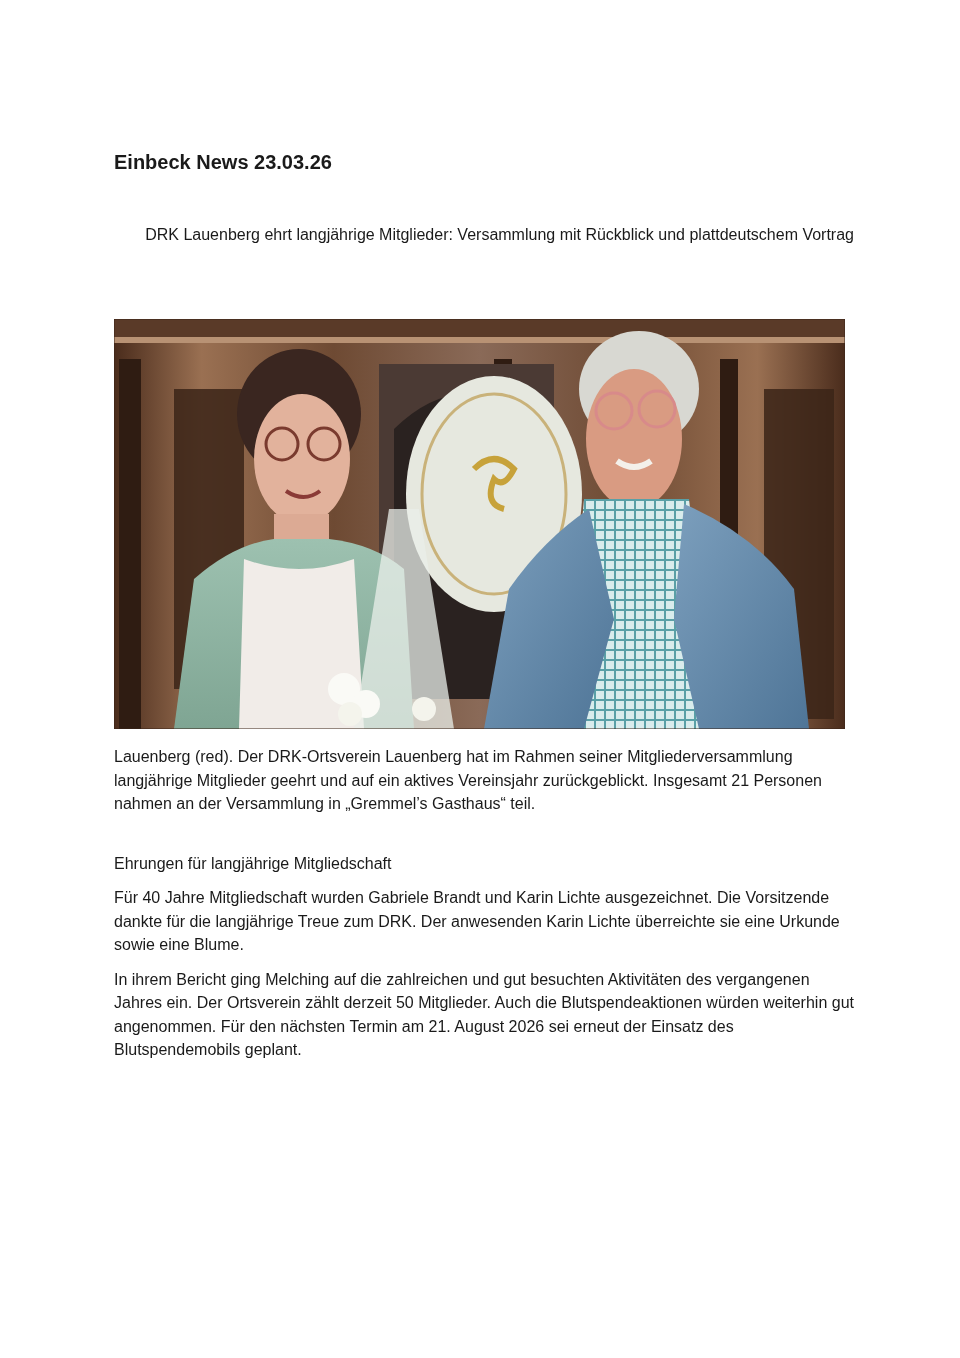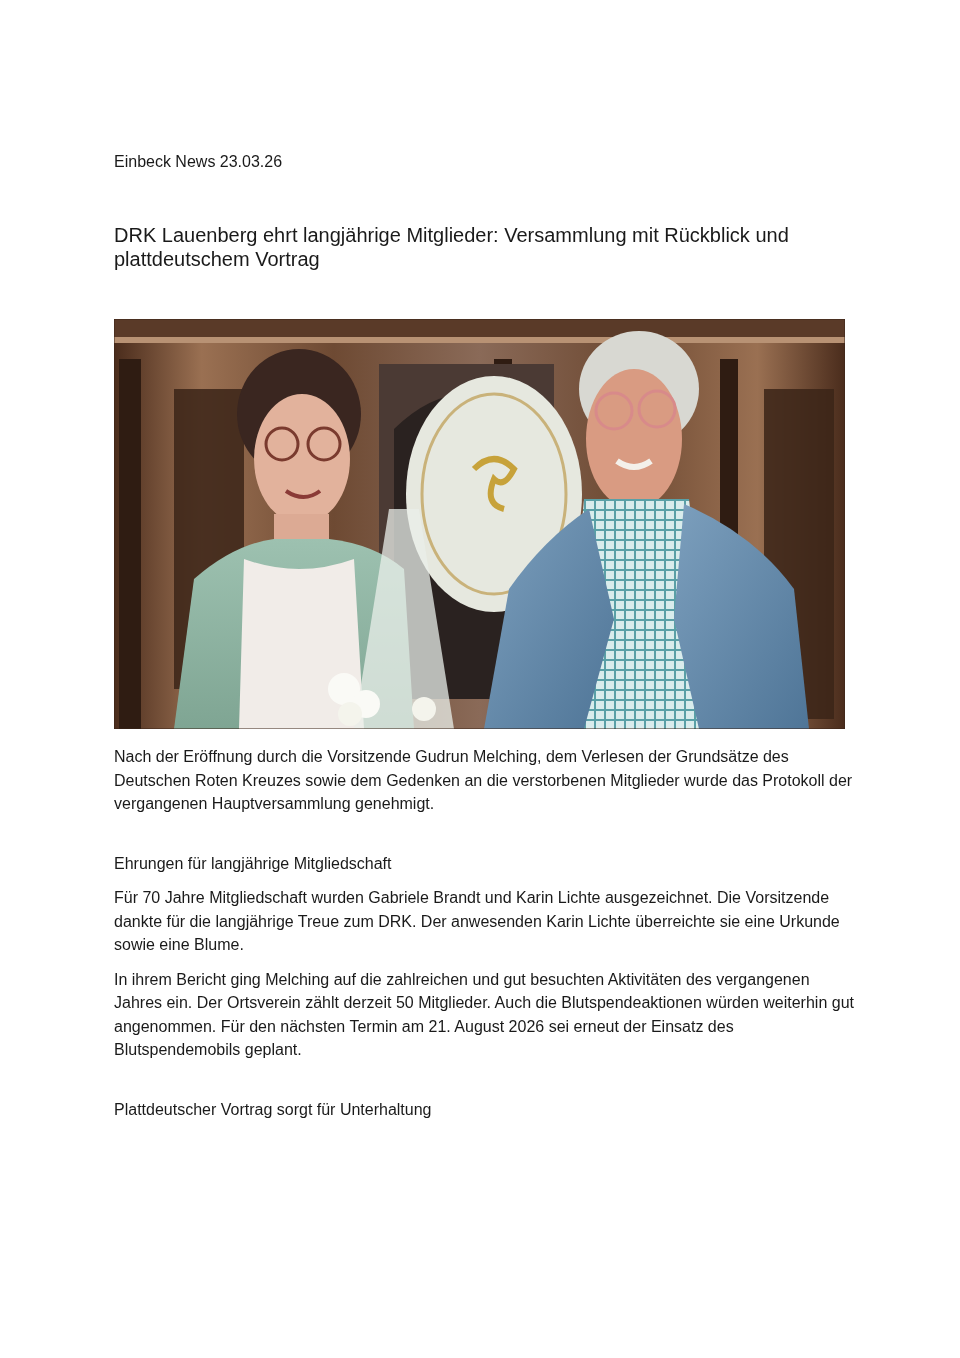--- a/index.html
+++ b/index.html
@@ -18,33 +18,35 @@
     .page {
       position: absolute;
       left: 114px;
       top: 0;
       width: 740px;
     }
     .source-line {
       position: absolute;
       top: 151px;
       left: 0;
-      font-size: 16px;
+      font-size: 20px;
       line-height: 22px;
       white-space: nowrap;
+      font-weight: bold;
     }
     .headline {
       position: absolute;
       top: 223px;
       left: 0;
       width: 740px;
-      font-size: 20px;
+      font-size: 16px;
       line-height: 24px;
       font-weight: normal;
       margin: 0;
+      text-align: right;
     }
     .photo {
       position: absolute;
       top: 319px;
       left: 0;
       width: 731px;
       height: 410px;
       overflow: hidden;
       background: #6b4a34;
     }
@@ -149,20 +151,19 @@
       <path d="M470 180 L575 180 L600 410 L450 410 Z" fill="url(#check)"></path>
 
       <path d="M370 410 L395 270 Q430 220 475 190 L500 300 L470 410 Z" fill="url(#jacket)"></path>
       <path d="M570 185 Q640 215 680 270 L695 410 L585 410 L560 300 Z" fill="url(#jacket)"></path>
 
       <rect x="0" y="0" width="731" height="410" fill="none" stroke="#3b2418" stroke-width="1"></rect>
     </svg>
   </div>
 
   <div class="body-text">
-    <p>Nach der Eröffnung durch die Vorsitzende Gudrun Melching, dem Verlesen der Grundsätze des Deutschen Roten Kreuzes sowie dem Gedenken an die verstorbenen Mitglieder wurde das Protokoll der vergangenen Hauptversammlung genehmigt.</p>
+    <p>Lauenberg (red). Der DRK-Ortsverein Lauenberg hat im Rahmen seiner Mitgliederversammlung langjährige Mitglieder geehrt und auf ein aktives Vereinsjahr zurückgeblickt. Insgesamt 21 Personen nahmen an der Versammlung in „Gremmel’s Gasthaus“ teil.</p>
     <p class="subhead">Ehrungen für langjährige Mitgliedschaft</p>
-    <p>Für 70 Jahre Mitgliedschaft wurden Gabriele Brandt und Karin Lichte ausgezeichnet. Die Vorsitzende dankte für die langjährige Treue zum DRK. Der anwesenden Karin Lichte überreichte sie eine Urkunde sowie eine Blume.</p>
+    <p>Für 40 Jahre Mitgliedschaft wurden Gabriele Brandt und Karin Lichte ausgezeichnet. Die Vorsitzende dankte für die langjährige Treue zum DRK. Der anwesenden Karin Lichte überreichte sie eine Urkunde sowie eine Blume.</p>
     <p>In ihrem Bericht ging Melching auf die zahlreichen und gut besuchten Aktivitäten des vergangenen Jahres ein. Der Ortsverein zählt derzeit 50 Mitglieder. Auch die Blutspendeaktionen würden weiterhin gut angenommen. Für den nächsten Termin am 21. August 2026 sei erneut der Einsatz des Blutspendemobils geplant.</p>
-    <p class="subhead">Plattdeutscher Vortrag sorgt für Unterhaltung</p>
   </div>
 
 </div>
 
 </body></html>

